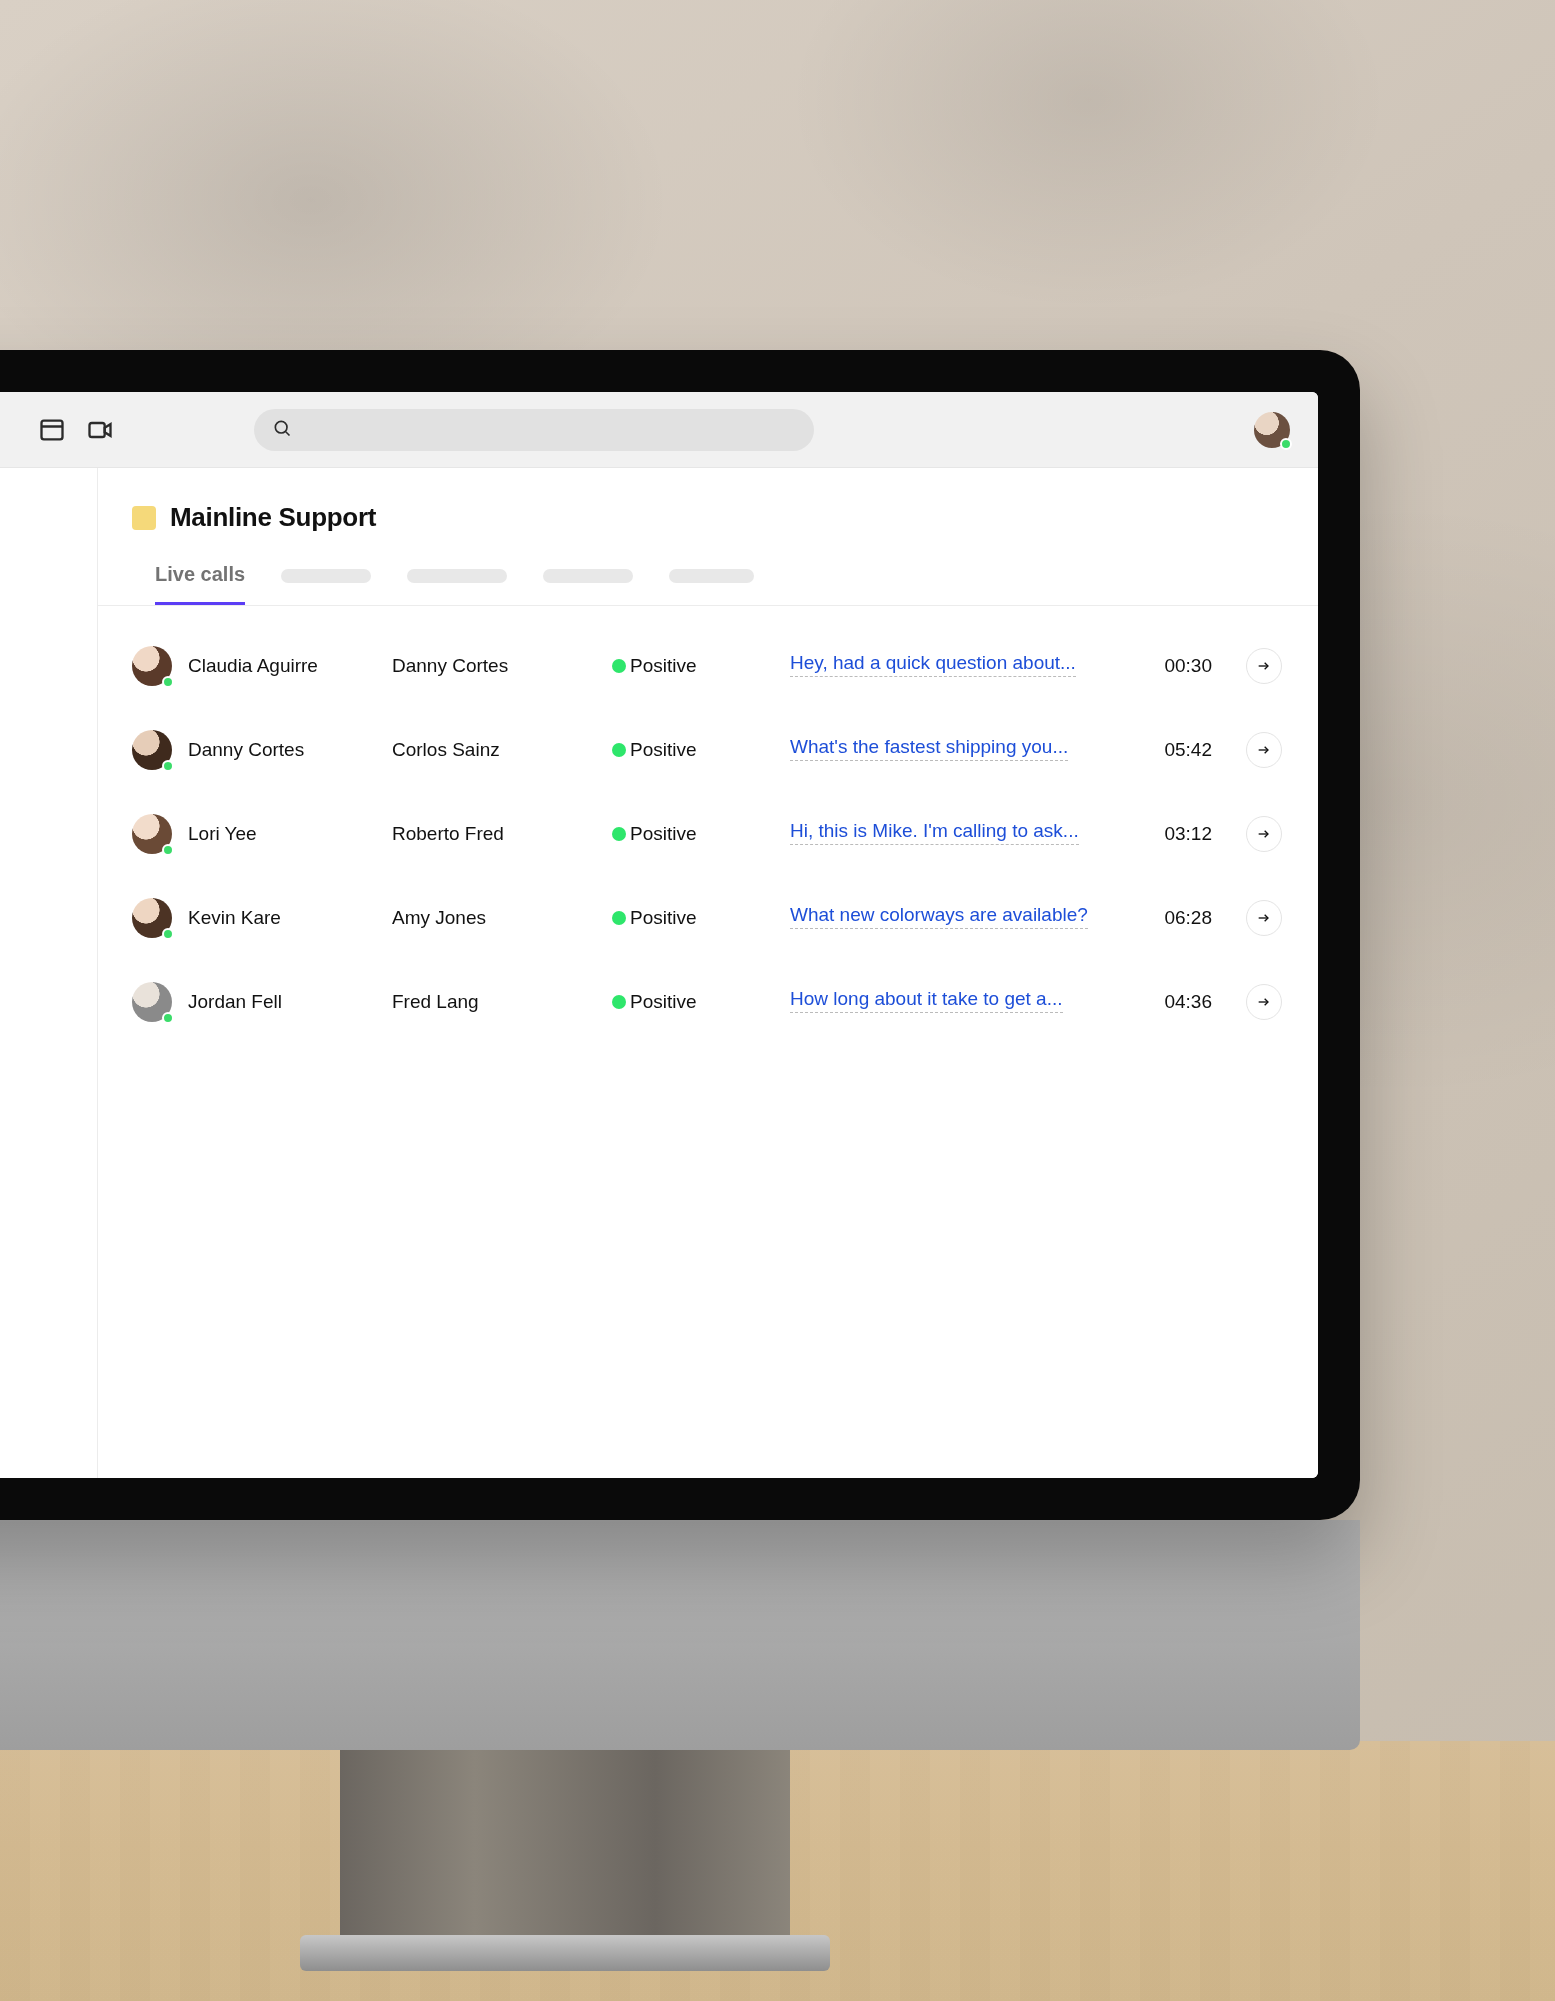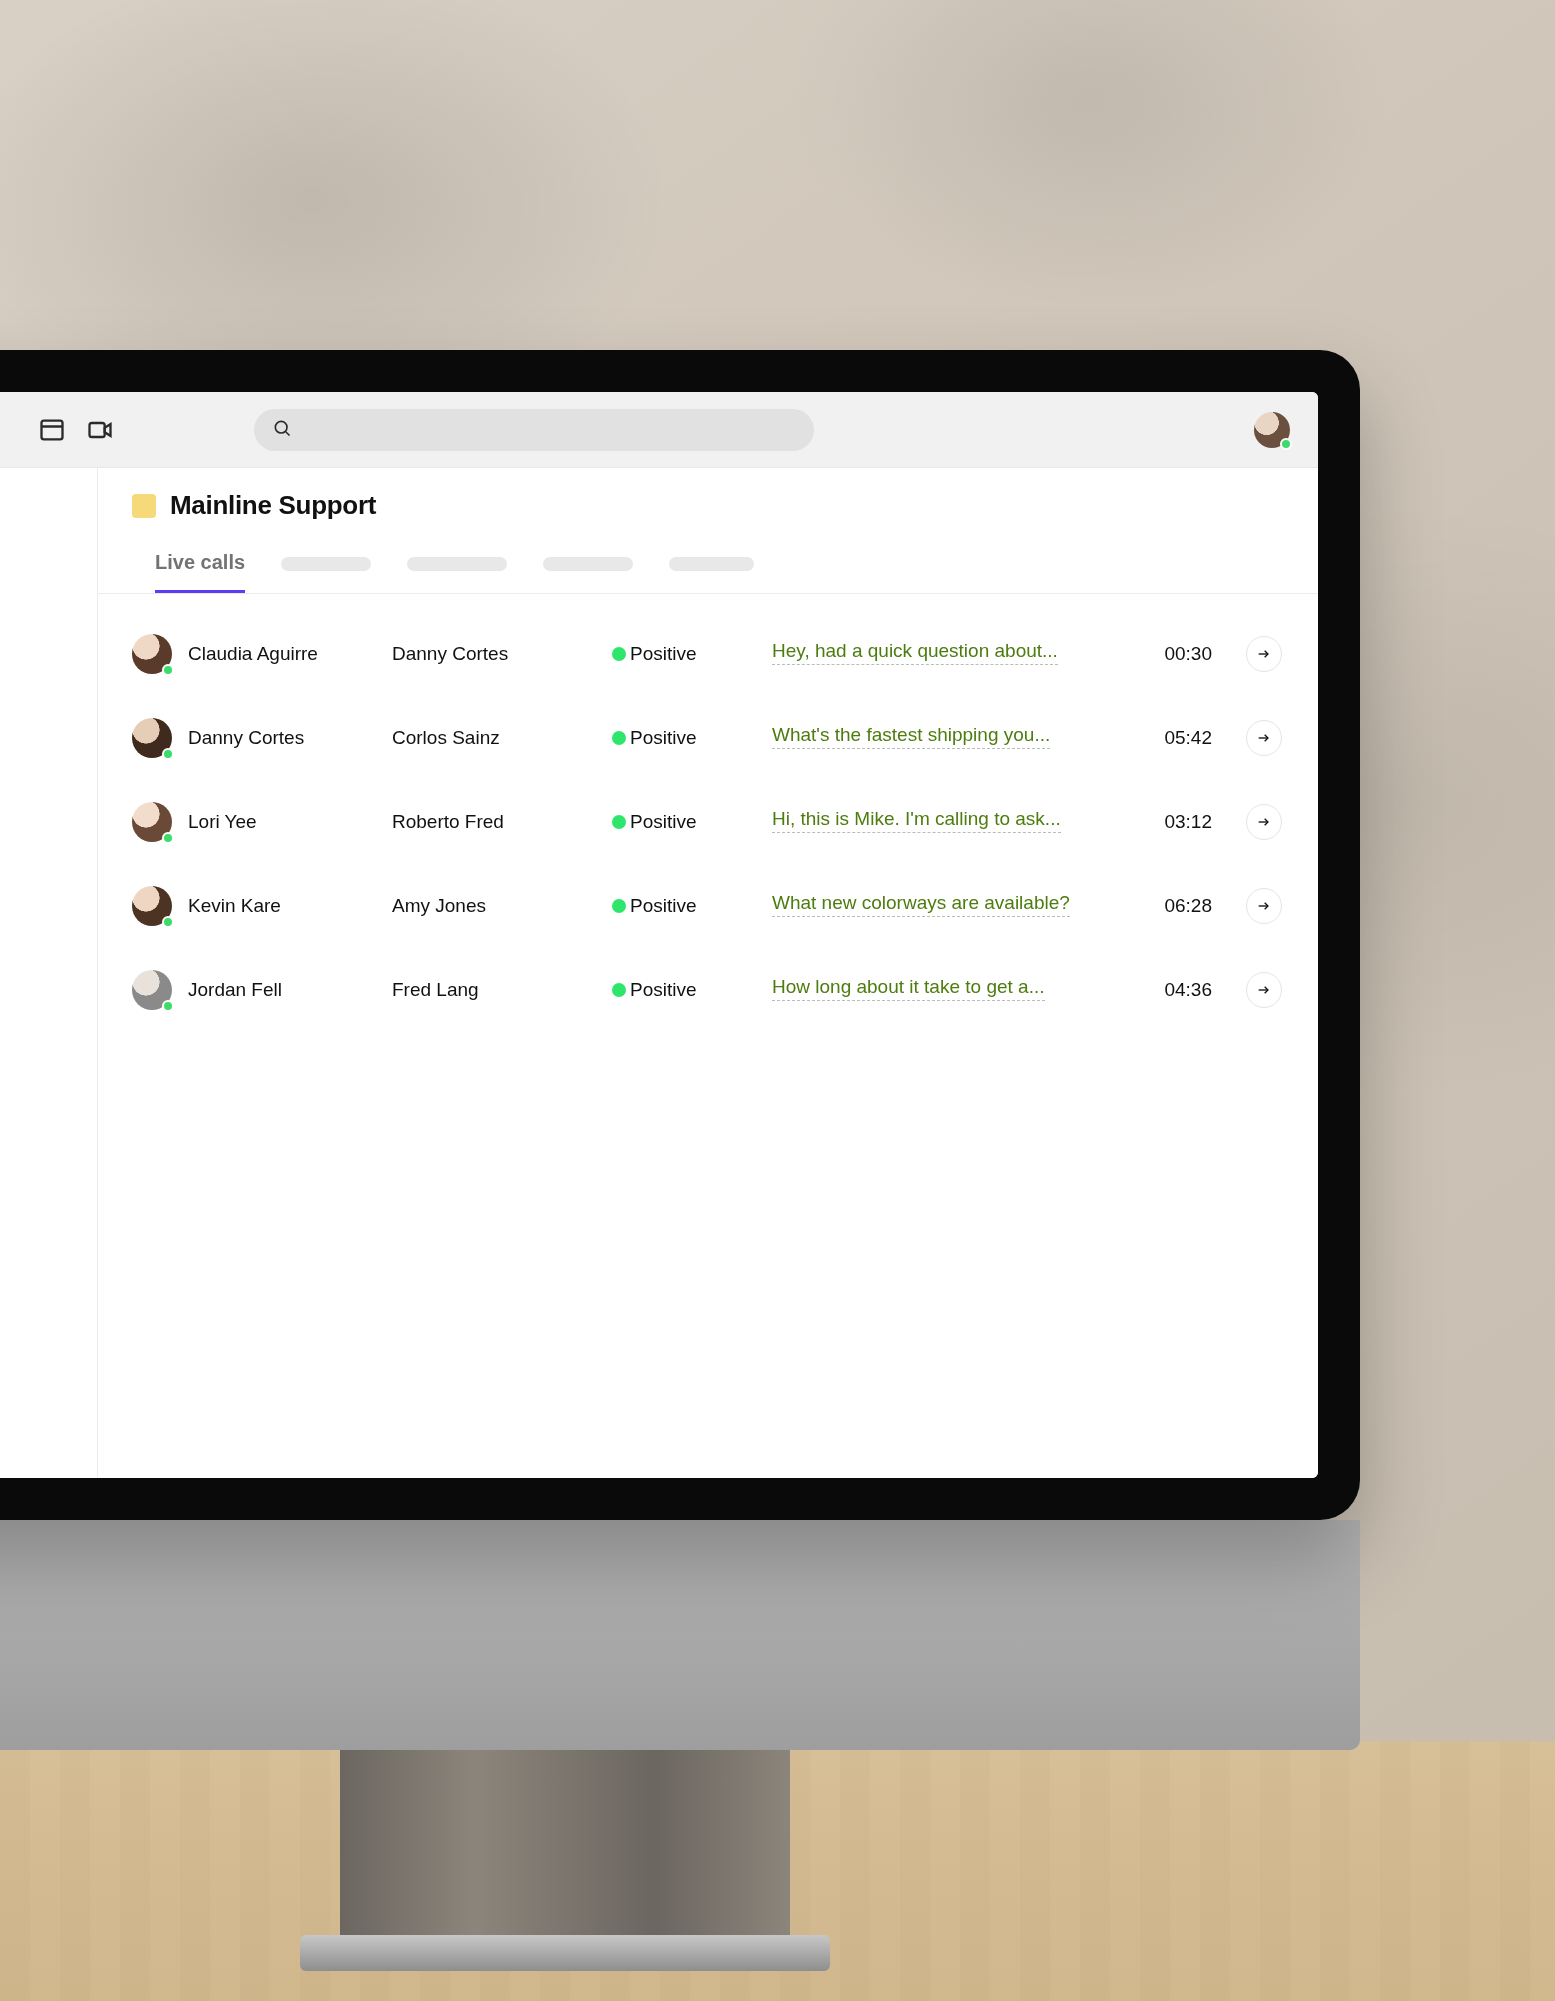--- a/index.html
+++ b/index.html
@@ -128,21 +128,21 @@
     border-right: 1px solid #ececec;
     background: #fff;
   }
   .main {
     flex: 1;
     background: #fff;
     display: flex;
     flex-direction: column;
   }
   .page-header {
-    padding: 22px 34px 0 34px;
+    padding: 34px 34px 0 34px;
     display: flex;
     align-items: center;
     gap: 14px;
   }
   .hash {
     width: 24px; height: 24px;
     background: #f5d97a;
     border-radius: 4px;
   }
   .page-title {
@@ -203,28 +203,29 @@
   .sentiment {
     display: flex; align-items: center; gap: 4px;
     font-size: 19px; color: #111;
   }
   .dot {
     width: 14px; height: 14px; border-radius: 50%;
     background: #2ee66b;
   }
   .snippet {
     font-size: 19px;
-    color: #4d7c0f;
+    color: #1d4ed8;
     border-bottom: 1px dashed #bbb;
     padding-bottom: 2px;
     white-space: nowrap;
     overflow: hidden;
     text-overflow: ellipsis;
     max-width: 300px;
     display: inline-block;
+    margin-left: 18px;
   }
   .duration {
     font-size: 19px; color: #111;
     text-align: right;
   }
   .go-btn {
     width: 36px; height: 36px;
     border: 1px solid #e4e4e4;
     border-radius: 50%;
     background: #fff;

